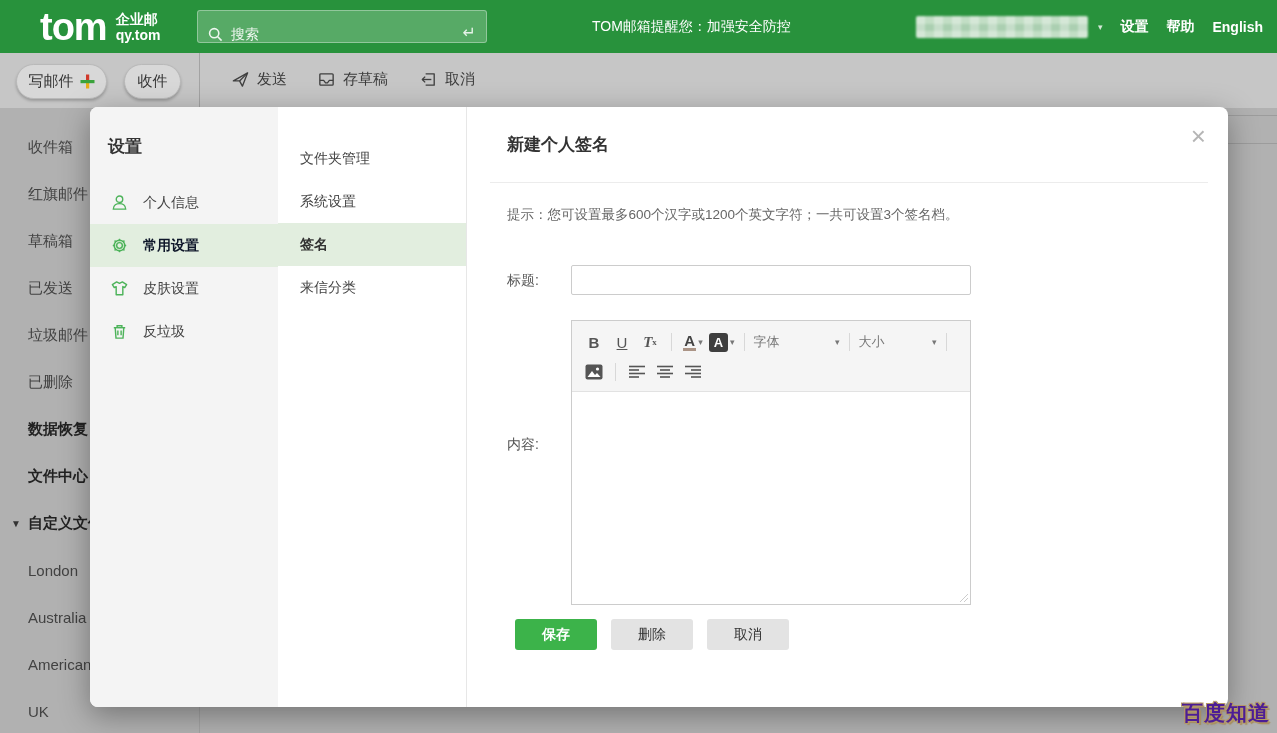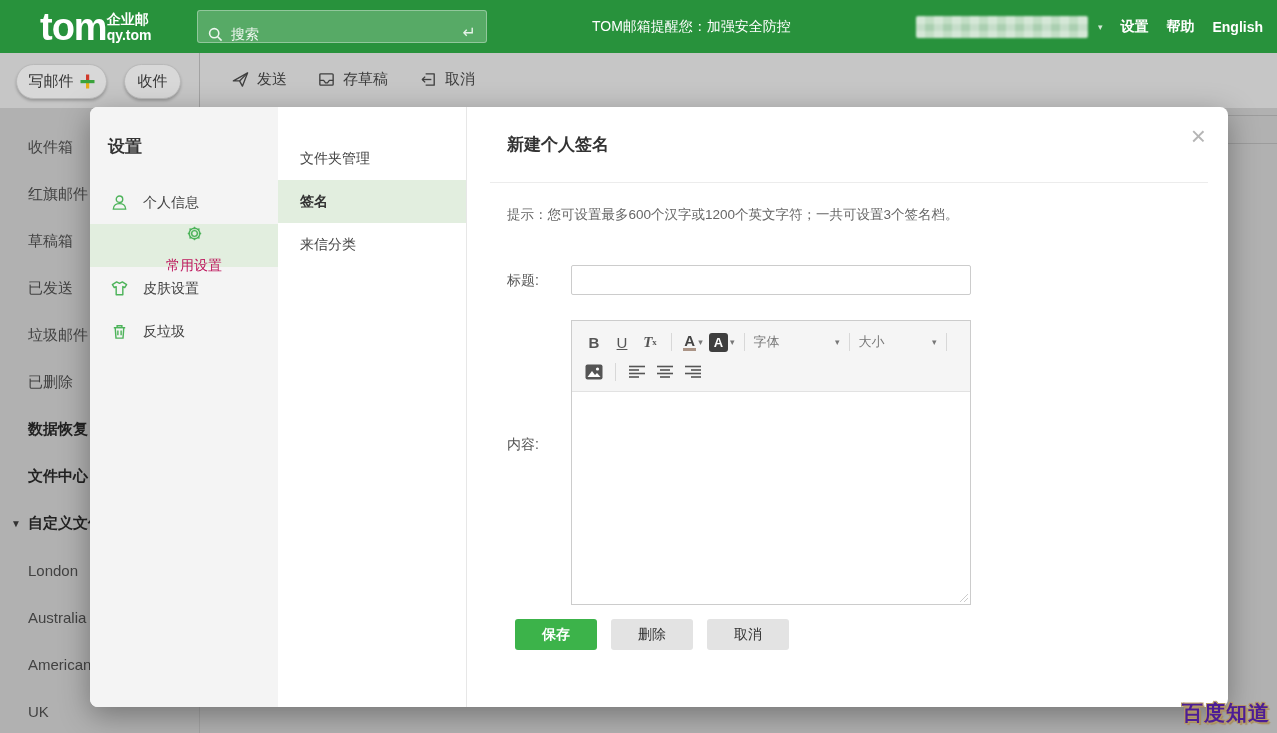--- a/index.html
+++ b/index.html
@@ -11,21 +11,21 @@
     color:#333;
   }
 
   
   .topbar {
     position:absolute; left:0; top:0; width:1277px; height:53px;
     background:#28923c; display:flex; align-items:center; z-index:5;padding-left:12px;
   }
   .logo-wrap { display:flex; align-items:center; margin-left:28px; }
   .logo { font-size:38px; font-weight:bold; color:#fff; letter-spacing:-1px; line-height:40px; }
-  .brand { color:#fff; font-weight:bold; font-size:14px; line-height:16px; }
+  .brand { margin-left:9px; color:#fff; font-weight:bold; font-size:14px; line-height:16px; }
   .searchbox {
     position:absolute; left:197px; top:10px; width:290px; height:33px;
     background:rgba(255,255,255,.22); border:1px solid rgba(255,255,255,.35);
     border-radius:3px; display:flex; align-items:flex-end; padding:0 10px;
   }
   .searchbox input {
     flex:1; background:transparent; border:none; outline:none;
     color:#fff; font-size:14px; margin-left:8px;
     font-family:"Liberation Sans","DejaVu Sans",sans-serif;
   }
@@ -89,21 +89,21 @@
     background:#fff; border-radius:8px; box-shadow:0 8px 30px rgba(0,0,0,.35);
     z-index:10; display:flex; overflow:hidden;
   }
   .mcol1 { width:188px; background:#f4f4f4; flex:none; position:relative; }
   .mcol1-title { font-size:17px; font-weight:bold; color:#333; padding:28px 0 0 18px; }
   .mnav { margin-top:23px; }
   .mnav-item {
     height:43px; display:flex; align-items:center; gap:14px; padding-left:20px;
     font-size:14px; color:#444; cursor:pointer;
   }
-  .mnav-item.selected { background:#e2eedf; font-weight:normal; color:#be185d;flex-direction:column; }
+  .mnav-item.selected { background:#e2eedf; font-weight:bold; color:#0f172a; }
   .mnav-item svg { flex:none; }
 
   .mcol2 { width:189px; flex:none; border-right:1px solid #e7e7e7; padding-top:30px; background:#fff; }
   .mnav2-item {
     height:43px; display:flex; align-items:center; padding-left:22px;
     font-size:14px; color:#444; cursor:pointer;
   }
   .mnav2-item.selected { background:#e2eedf; font-weight:bold; color:#333; }
 
   .mmain { flex:1; position:relative; }
@@ -342,20 +342,23 @@
             </svg>
         </span>
         <span>反垃圾</span>
       </div>
     </div>
   </div>
 
   <div class="mcol2">
     <div class="mnav2-item">
         <span>文件夹管理</span>
+      </div>
+    <div class="mnav2-item">
+        <span>系统设置</span>
       </div>
     <div class="mnav2-item selected">
         <span>签名</span>
       </div>
     <div class="mnav2-item">
         <span>来信分类</span>
       </div>
   </div>
 
   <div class="mmain">

